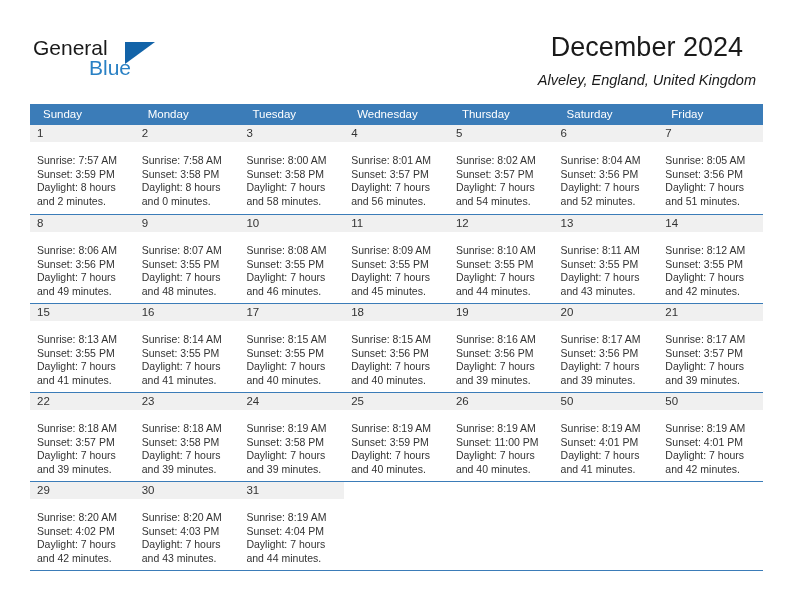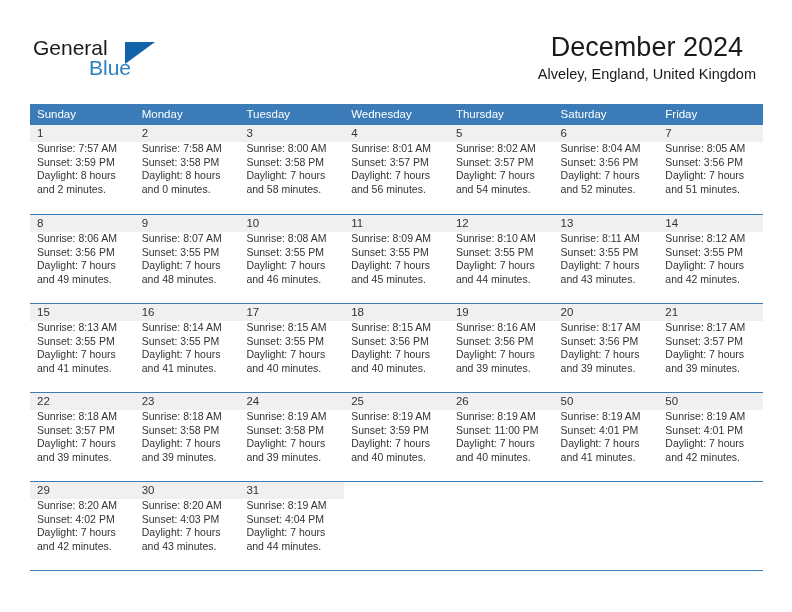--- a/index.html
+++ b/index.html
@@ -71,41 +71,42 @@
   .cal-title {
     font-size: 27px;
     color: #1a1a1a;
     line-height: 34px;
     white-space: nowrap;
   }
   .cal-subtitle {
     font-size: 14.5px;
     color: #1a1a1a;
     line-height: 20px;
-    margin-top: 0;
+    margin-top: 6px;
     white-space: nowrap;
+    font-style: italic;
   }
 
   
   .calendar {
     position: absolute;
     left: 30px;
     top: 104px;
     width: 733px;
   }
   .dow-row {
     display: flex;
     background: #3b7cb8;
   }
   .dow-cell {
     flex: 1 1 0;
     box-sizing: border-box;
     height: 21px;
     line-height: 21px;
-    padding-left: 7px;
+    padding-left: 13px;
     color: #ffffff;
     font-size: 11.5px;
     font-family: "Liberation Sans", sans-serif;
     overflow: hidden;
     white-space: nowrap;
   }
 
   .week-row {
     display: flex;
     border-top: 1px solid #3b7cb8;
@@ -126,21 +127,21 @@
     height: 17px;
   }
   .day-num {
     font-size: 11.5px;
     color: #333333;
     padding-left: 7px;
     line-height: 17px;
     display: block;
   }
   .day-info {
-    padding: 0 7px 0 7px;
+    padding: 12px 7px 0 7px;
     font-size: 10.5px;
     line-height: 13.6px;
     color: #333333;
   }
   .day-info div {
     white-space: nowrap;
   }
   .day-cell.empty .day-num-band {
     background: transparent;
   }

